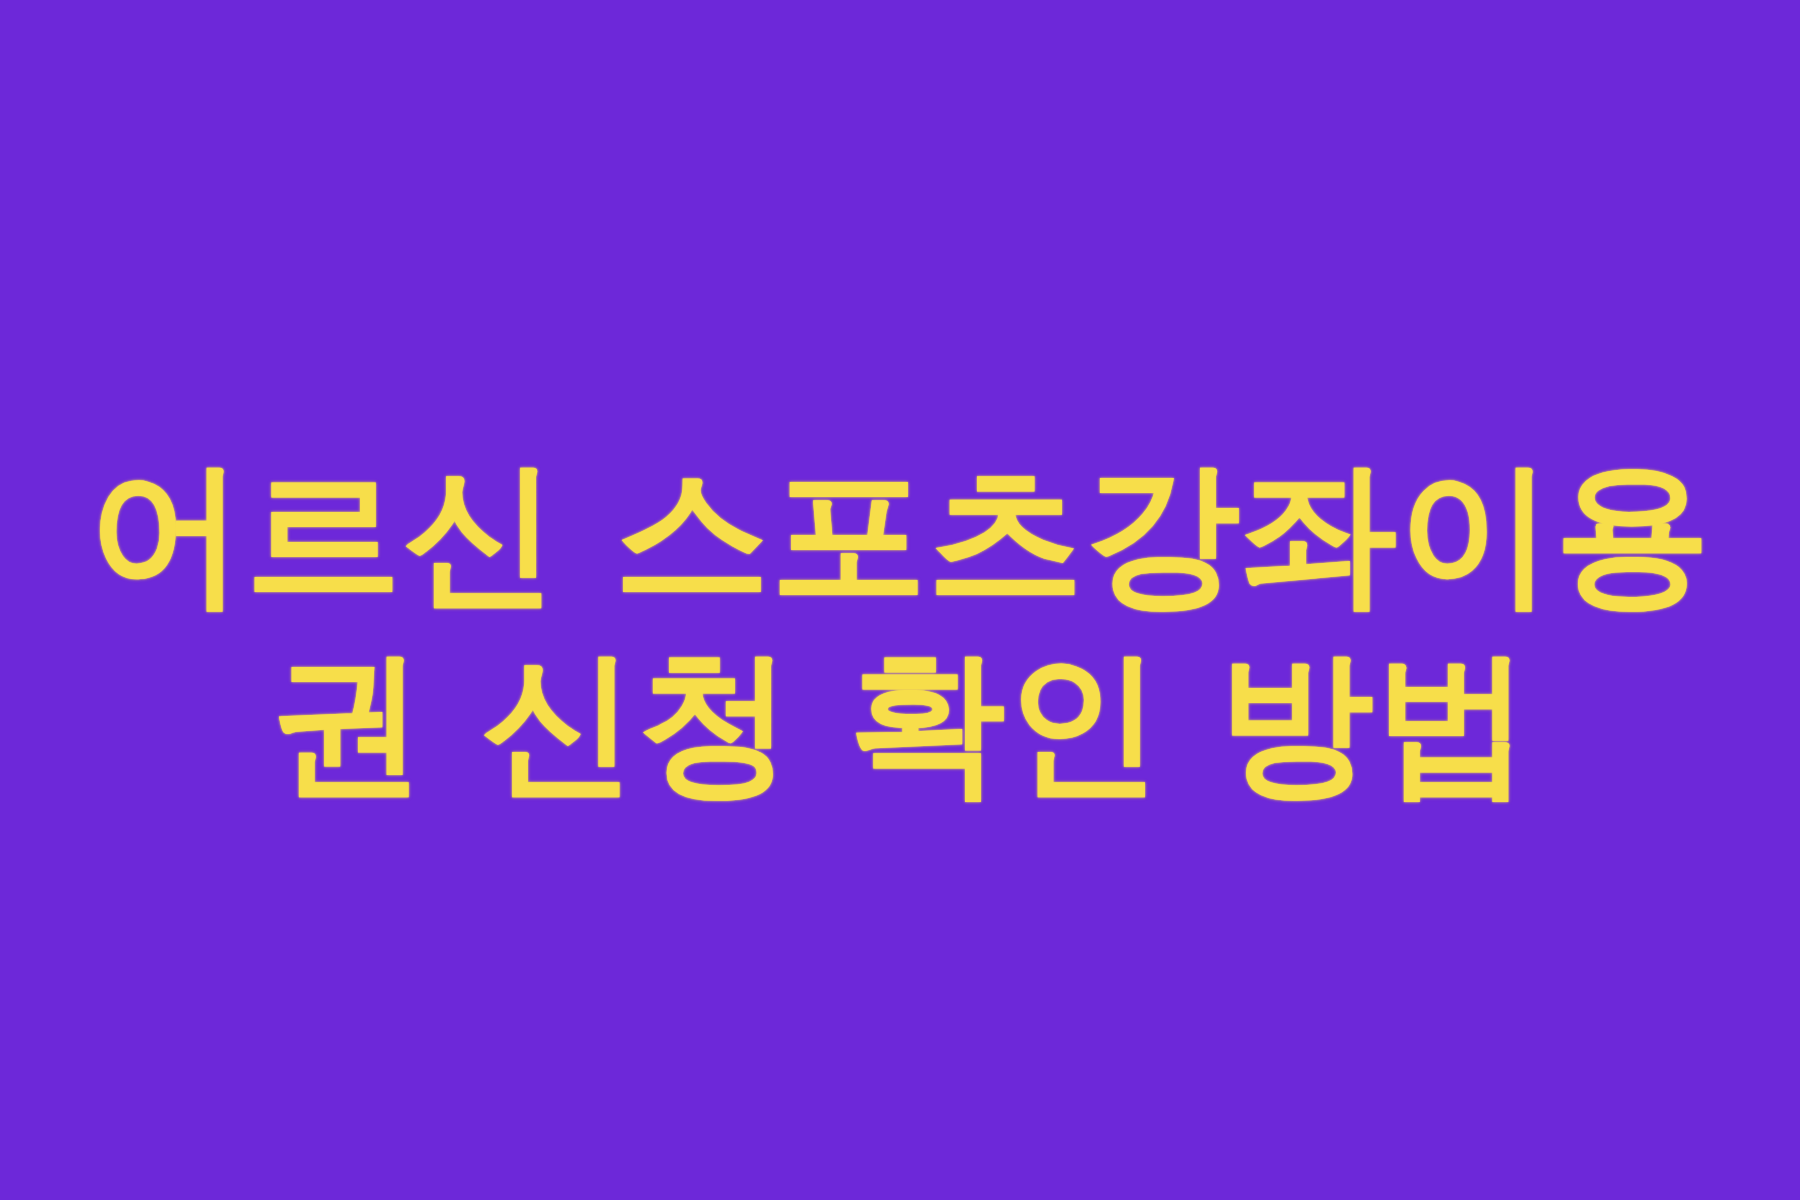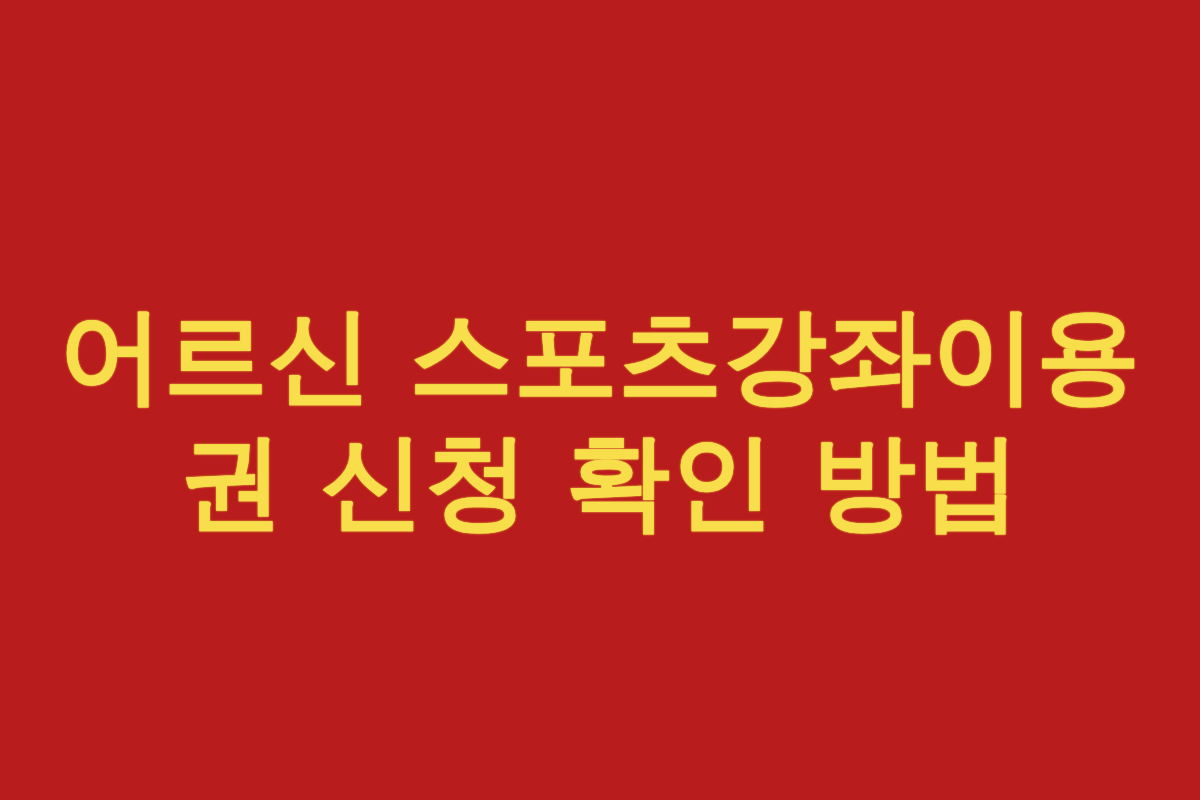--- a/index.html
+++ b/index.html
@@ -54,21 +54,21 @@
   }
 
   
   .title-line.line-2 {
     font-size: 104px;
   }
 </style>
 </head>
 <body>
 
-<div id="banner" style="background: #b91c1c;">
+<div id="banner" style="background: #6d28d9;">
 
   <div id="title-block">
 
     <span class="title-line line-1" style="color: rgb(247, 222, 74); text-shadow: rgb(247, 222, 74) 0px 0px 1.2px, rgba(247, 222, 74, 0.55) 0px 0px 2.4px;">어르신 스포츠강좌이용</span>
 
     <span class="title-line line-2" style="color: rgb(247, 222, 74); text-shadow: rgb(247, 222, 74) 0px 0px 1.2px, rgba(247, 222, 74, 0.55) 0px 0px 2.4px;">권 신청 확인 방법</span>
 
   </div>
 
 </div>

